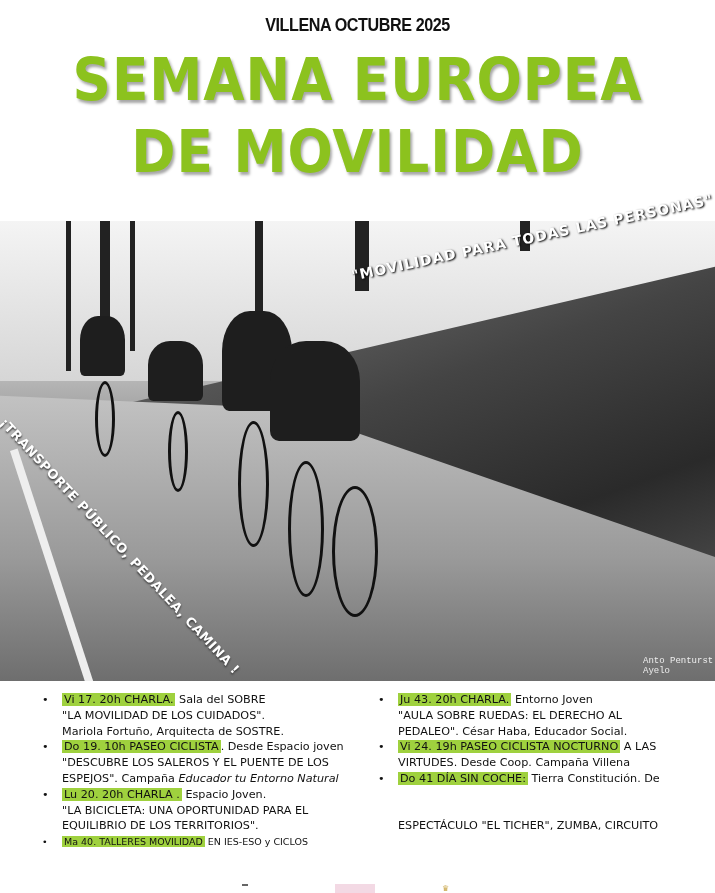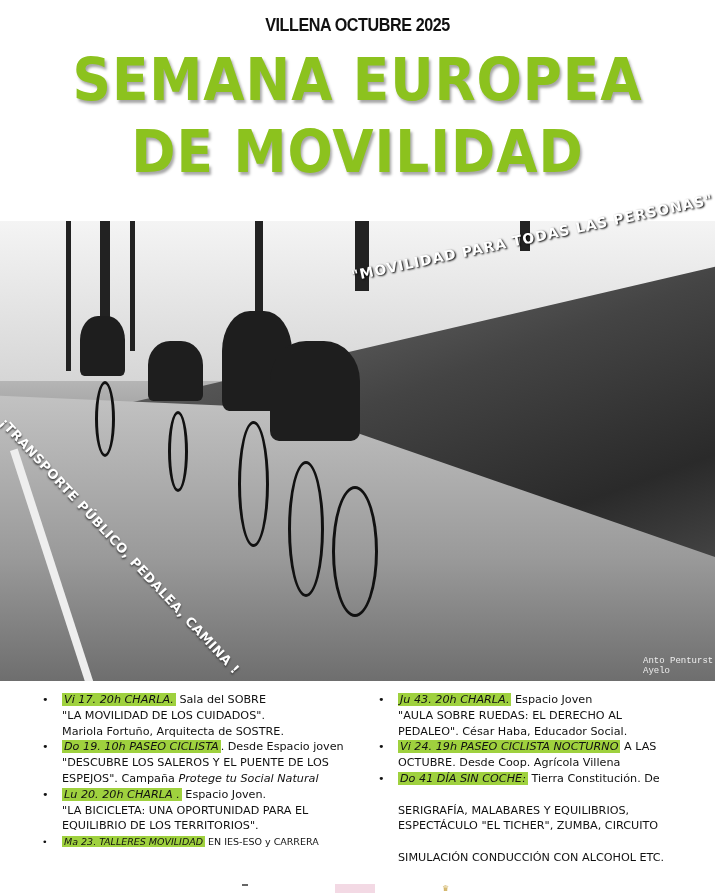--- a/index.html
+++ b/index.html
@@ -18,21 +18,21 @@
   .rider { position:absolute; background:#1e1e1e; border-radius:40% 40% 10% 10%; }
   .wheel { position:absolute; border:3px solid #111; border-radius:50%; }
   .slogan1 { position:absolute; left:350px; top:268px; font-size:14px; color:#fff; font-weight:bold; letter-spacing:1px; transform:rotate(-12deg); transform-origin:left top; white-space:nowrap; text-shadow:1px 1px 2px #000; }
   .slogan2 { position:absolute; left:8px; top:415px; font-size:13px; color:#fff; font-weight:bold; letter-spacing:0.5px; transform:rotate(47deg); transform-origin:left top; white-space:nowrap; text-shadow:1px 1px 2px #333; }
   .credit { position:absolute; left:608px; top:656px; font-size:9px; color:#eee; font-family:Liberation Mono, monospace;margin-left:35px; }
   .events { position:absolute; top:692px; font-family:"DejaVu Sans", sans-serif; font-size:11.2px; line-height:15.8px; color:#111; }
   .col1 { left:42px; width:320px; }
   .col2 { left:378px; width:335px; }
   .ev { position:relative; padding-left:20px; }
   .ev .bullet { position:absolute; left:0; top:0; }
-  .hl { background:#9fd13e; padding:0 2px;font-style:italic; }
+  .hl { background:#9fd13e; padding:0 2px; }
   .small { font-size:9.5px; }
   .logos { position:absolute; top:884px; left:0; width:715px; height:9px; }
   .logo { position:absolute; top:0; height:9px; }
 </style>
 </head>
 <body>
 
 <div class="subtitle">VILLENA OCTUBRE 2025</div>
 <div class="title t1">SEMANA EUROPEA</div>
 <div class="title t2">DE MOVILIDAD</div>
@@ -66,54 +66,53 @@
   <div class="ev">
     <span class="bullet">•</span>
     <span class="hl">Vi 17. 20h CHARLA.</span><span> Sala del SOBRE</span><br>
     <span>"LA MOVILIDAD DE LOS CUIDADOS".</span><br>
     <span>Mariola Fortuño, Arquitecta de SOSTRE.</span>
   </div>
   <div class="ev">
     <span class="bullet">•</span>
     <span class="hl">Do 19. 10h PASEO CICLISTA</span><span>. Desde Espacio joven</span><br>
     <span>"DESCUBRE LOS SALEROS Y EL PUENTE DE LOS</span><br>
-    <span>ESPEJOS". Campaña </span><i>Protege tu Social Natural</i>
+    <span>ESPEJOS". Campaña </span><i>Educador tu Entorno Natural</i>
   </div>
   <div class="ev">
     <span class="bullet">•</span>
     <span class="hl">Lu 20. 20h CHARLA .</span><span> Espacio Joven.</span><br>
     <span> "LA BICICLETA: UNA OPORTUNIDAD PARA EL</span><br>
     <span>EQUILIBRIO DE LOS TERRITORIOS".</span><br>
   </div>
   <div class="ev small">
     <span class="bullet">•</span>
-    <span class="hl">Ma 23. TALLERES MOVILIDAD</span><span> EN IES-ESO y CARRERA</span>
+    <span class="hl">Ma 40. TALLERES MOVILIDAD</span><span> EN IES-ESO y CICLOS</span>
   </div>
 </div>
 
 <div class="events col2">
   <div class="ev">
     <span class="bullet">•</span>
-    <span class="hl">Ju 43. 20h CHARLA.</span><span> Espacio Joven</span><br>
+    <span class="hl">Ju 43. 20h CHARLA.</span><span> Entorno Joven</span><br>
     <span>"AULA SOBRE RUEDAS: EL DERECHO AL</span><br>
     <span>PEDALEO".  César Haba, Educador Social.</span>
   </div>
   <div class="ev">
     <span class="bullet">•</span>
     <span class="hl">Vi 24. 19h PASEO CICLISTA NOCTURNO</span><span> A LAS</span><br>
-    <span>OCTUBRE. Desde Coop. Agrícola Villena</span>
+    <span>VIRTUDES. Desde Coop. Campaña Villena</span>
   </div>
   <div class="ev">
     <span class="bullet">•</span>
     <span class="hl">Do 41 DÍA SIN COCHE:</span><span> Tierra Constitución. De</span><br>
     <br>
-    <span>SERIGRAFÍA, MALABARES Y EQUILIBRIOS,</span><br>
+    <br>
     <span>ESPECTÁCULO "EL TICHER", ZUMBA, CIRCUITO</span><br>
     <br>
-    <span>SIMULACIÓN CONDUCCIÓN CON ALCOHOL ETC.</span>
   </div>
 </div>
 
 <div class="logos">
   <div class="logo" style="left:242px;width:6px;border-top:2px solid #666;"></div>
   <div class="logo" style="left:335px;width:40px;background:#f3d9e4;"></div>
   <div class="logo" style="left:442px;width:30px;color:#c9a64a;font-size:8px;">♛</div>
 </div>
 
 </body></html>

